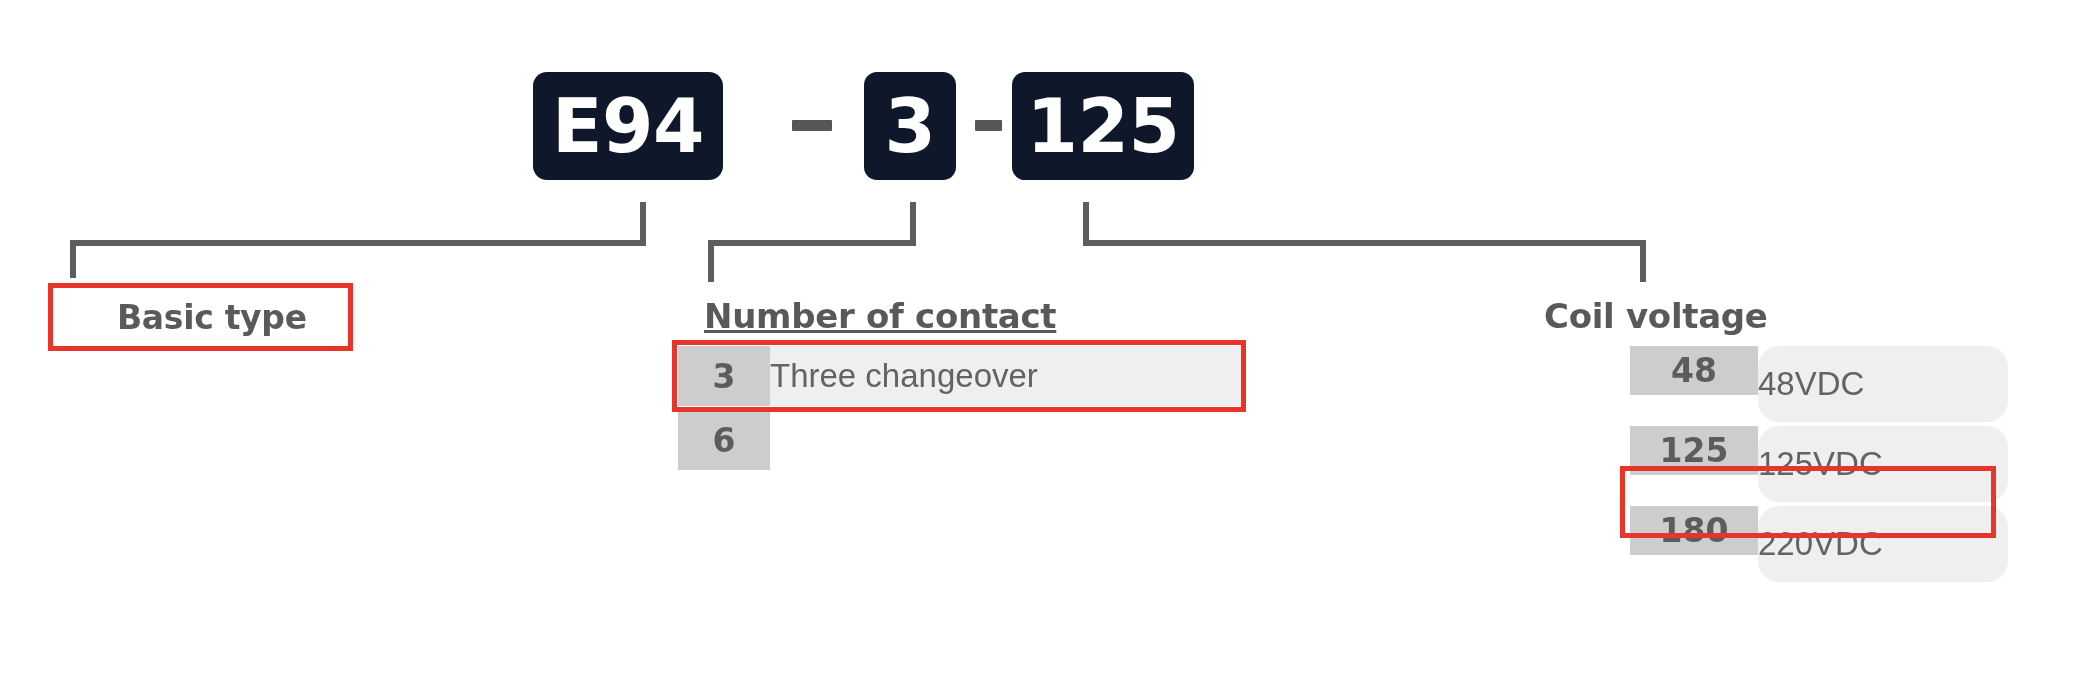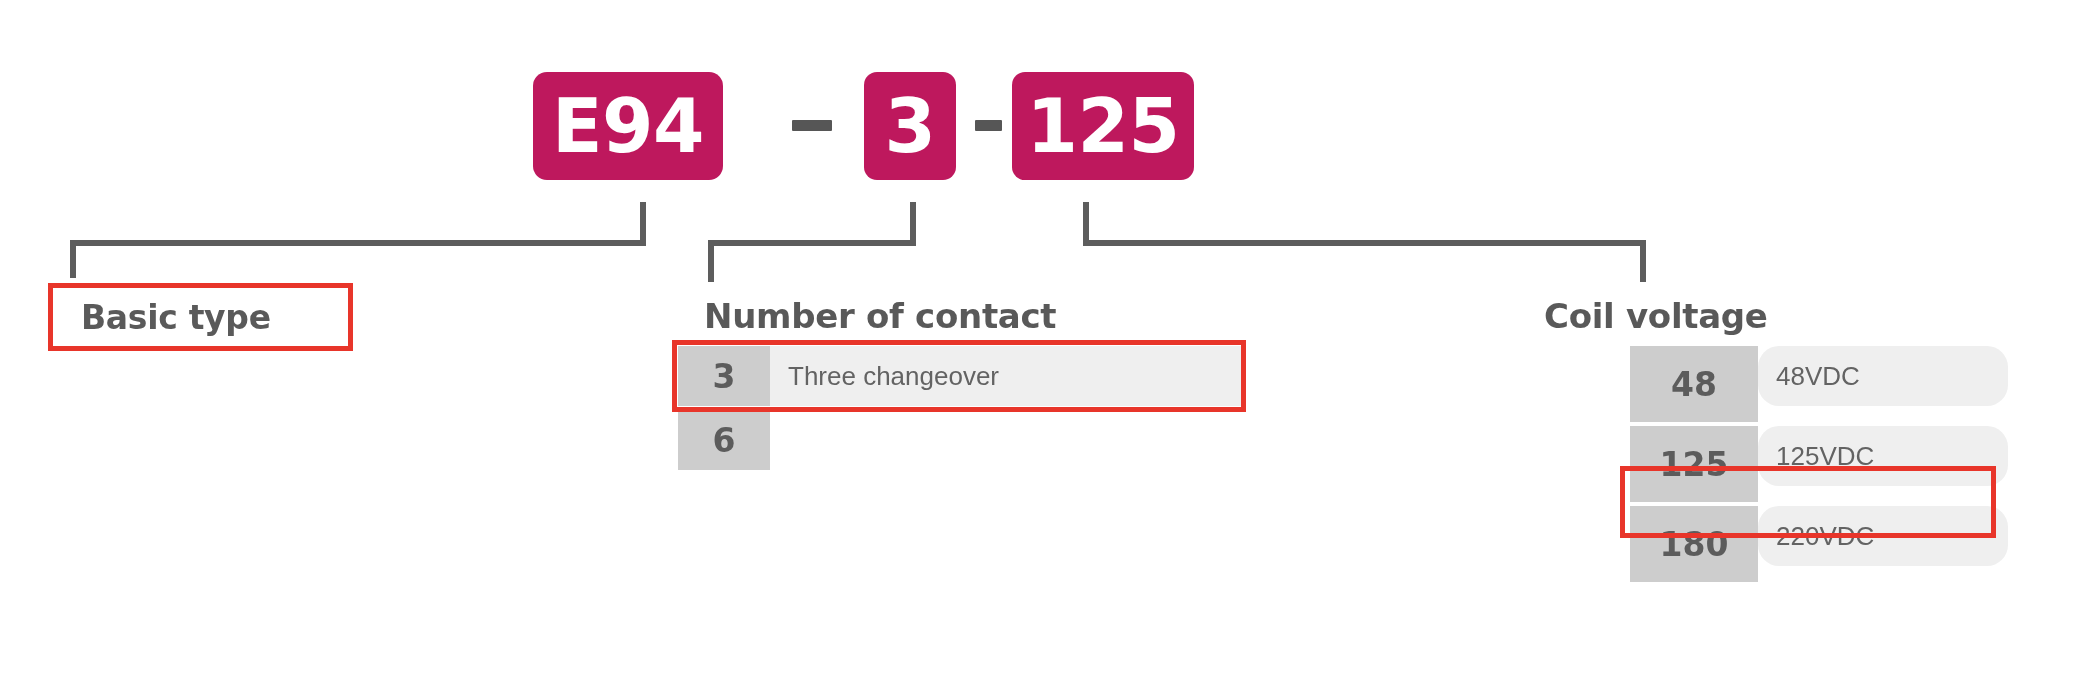--- a/index.html
+++ b/index.html
@@ -14,21 +14,21 @@
     position: relative;
     width: 2100px;
     height: 700px;
     background: #ffffff;
     overflow: hidden;
   }
 
   
   .badge {
     position: absolute;
-    background: #be185d;
+    background: #0f172a;
     border-radius: 14px;
     color: #ffffff;
     font-family: "DejaVu Sans", sans-serif;
     font-weight: bold;
     display: flex;
     align-items: center;
     justify-content: center;
     letter-spacing: -0.5px;
     line-height: 1;
   }
@@ -74,41 +74,42 @@
   
   .heading {
     position: absolute;
     font-family: "DejaVu Sans", sans-serif;
     font-weight: bold;
     font-size: 34px;
     color: #595959;
     white-space: nowrap;
     letter-spacing: -0.3px;
   }
-  #heading-contact { left: 704px; top: 296px; }
+  #heading-contact { left: 704px; top: 296px; text-decoration: underline; }
   #heading-voltage { left: 1544px; top: 296px; text-align: center; }
 
   
   #basic-type-box {
     position: absolute;
     left: 48px; top: 283px;
     width: 305px; height: 68px;
     border: 5px solid #e8352a;
     background: #ffffff;
     box-sizing: border-box;
     display: flex;
     align-items: center;
   }
   #basic-type-label {
     font-family: "DejaVu Sans", sans-serif;
     font-weight: bold;
     font-size: 33px;
     color: #5a5a5a;
     padding-left: 28px;
     letter-spacing: -0.3px;
+    margin-left: 36px;
   }
 
   
   .spec-table {
     position: absolute;
   }
   .spec-row {
     display: flex;
     align-items: stretch;
     margin-bottom: 4px;
@@ -122,36 +123,35 @@
     display: flex;
     align-items: center;
     justify-content: center;
     box-sizing: border-box;
   }
   .cell-desc {
     background: #efefef;
     color: #636363;
     font-family: "Liberation Sans", sans-serif;
     font-weight: normal;
-    font-size: 26px;
-    display: flex;
-    align-items: center;
-    box-sizing: border-box;
-    padding-left: 18px;
+    font-size: 33px;
+    display: flex;
+    align-items: center;
+    box-sizing: border-box;
   }
 
   
   #table-contact { left: 678px; top: 346px; }
   #table-contact .cell-code { width: 92px; height: 60px; }
   #table-contact .cell-desc { width: 472px; height: 60px; }
 
   
   #table-voltage { left: 1630px; top: 346px; }
-  #table-voltage .cell-code { width: 128px; height: 76px; }
-  #table-voltage .cell-desc { width: 250px; height: 60px; border-radius: 21px; }
+  #table-voltage .cell-code { width: 128px; height: 49px; }
+  #table-voltage .cell-desc { width: 250px; height: 76px; border-radius: 21px; }
 
   
   .highlight {
     position: absolute;
     border: 5px solid #e8352a;
     box-sizing: border-box;
     pointer-events: none;
   }
   #highlight-contact {
     left: 672px; top: 340px;

